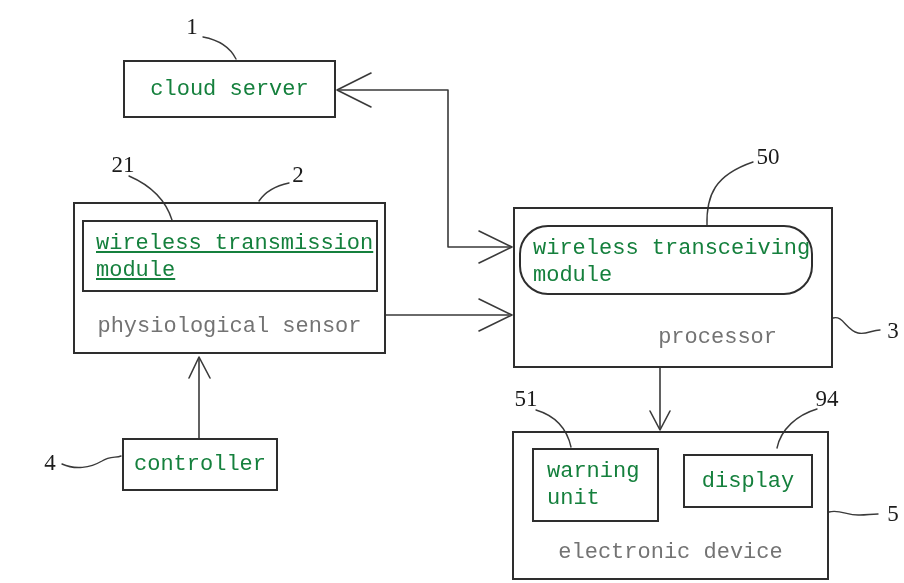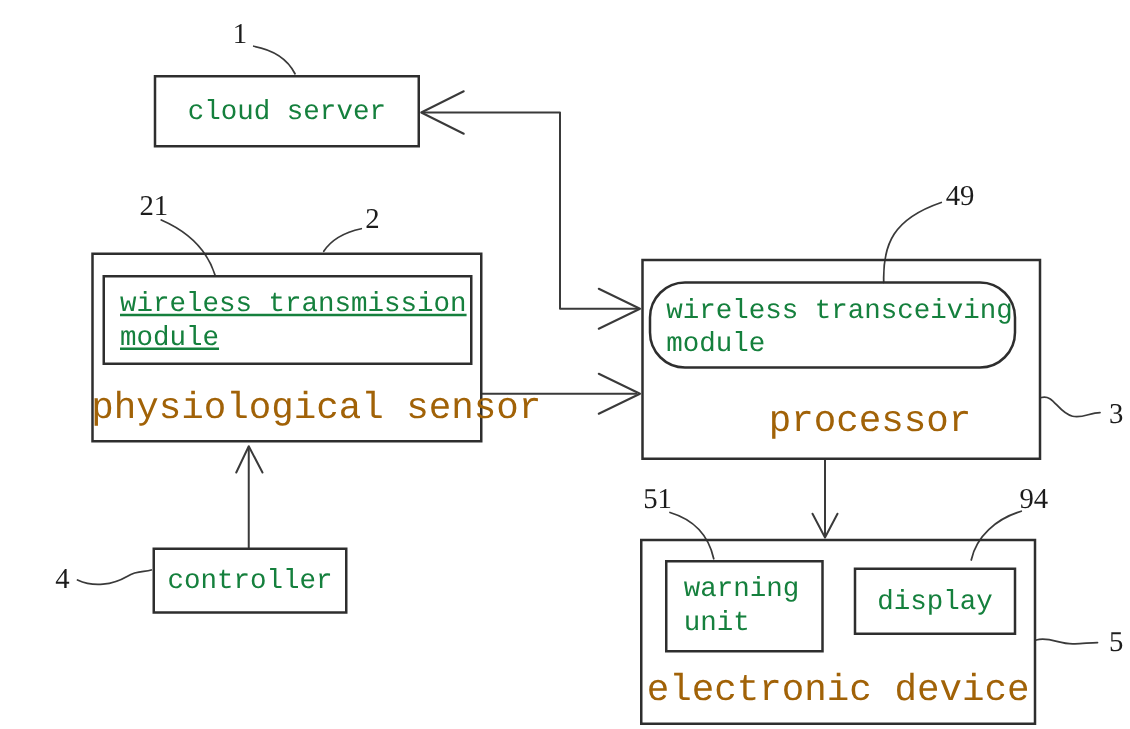--- a/index.html
+++ b/index.html
@@ -28,23 +28,23 @@
     color: #15803d;
     white-space: pre-line;
   }
   .center-text {
     display: flex;
     align-items: center;
     justify-content: center;
   }
   .floating-label {
     position: absolute;
-    font-size: 30px;
+    font-size: 22px;
     line-height: 26px;
-    color: #a16207;
+    color: #737373;
     white-space: nowrap;
   }
   .ref-num {
     position: absolute;
     font-family: "Liberation Serif", "DejaVu Serif", serif;
     font-size: 23px;
     color: #1c1c1c;
     transform: translate(-50%, -50%);
     white-space: nowrap;
   }
@@ -125,20 +125,20 @@
 unit</div>
   </div>
   <div class="box center-text" style="left:683px; top:454px; width:130px; height:54px;">
     <span class="box-text">display</span>
   </div>
   <div class="floating-label" style="left:512px; top:540px; width:317px; text-align:center;">electronic device</div>
 
   <div class="ref-num" style="left:192px; top:27px;">1</div>
   <div class="ref-num" style="left:123px; top:165px;">21</div>
   <div class="ref-num" style="left:298px; top:175px;">2</div>
-  <div class="ref-num" style="left:768px; top:157px;">49</div>
+  <div class="ref-num" style="left:768px; top:157px;">50</div>
   <div class="ref-num" style="left:893px; top:331px;">3</div>
   <div class="ref-num" style="left:50px; top:463px;">4</div>
   <div class="ref-num" style="left:526px; top:399px;">51</div>
   <div class="ref-num" style="left:827px; top:399px;">94</div>
   <div class="ref-num" style="left:893px; top:514px;">5</div>
 
 </div>
 
 </body></html>

